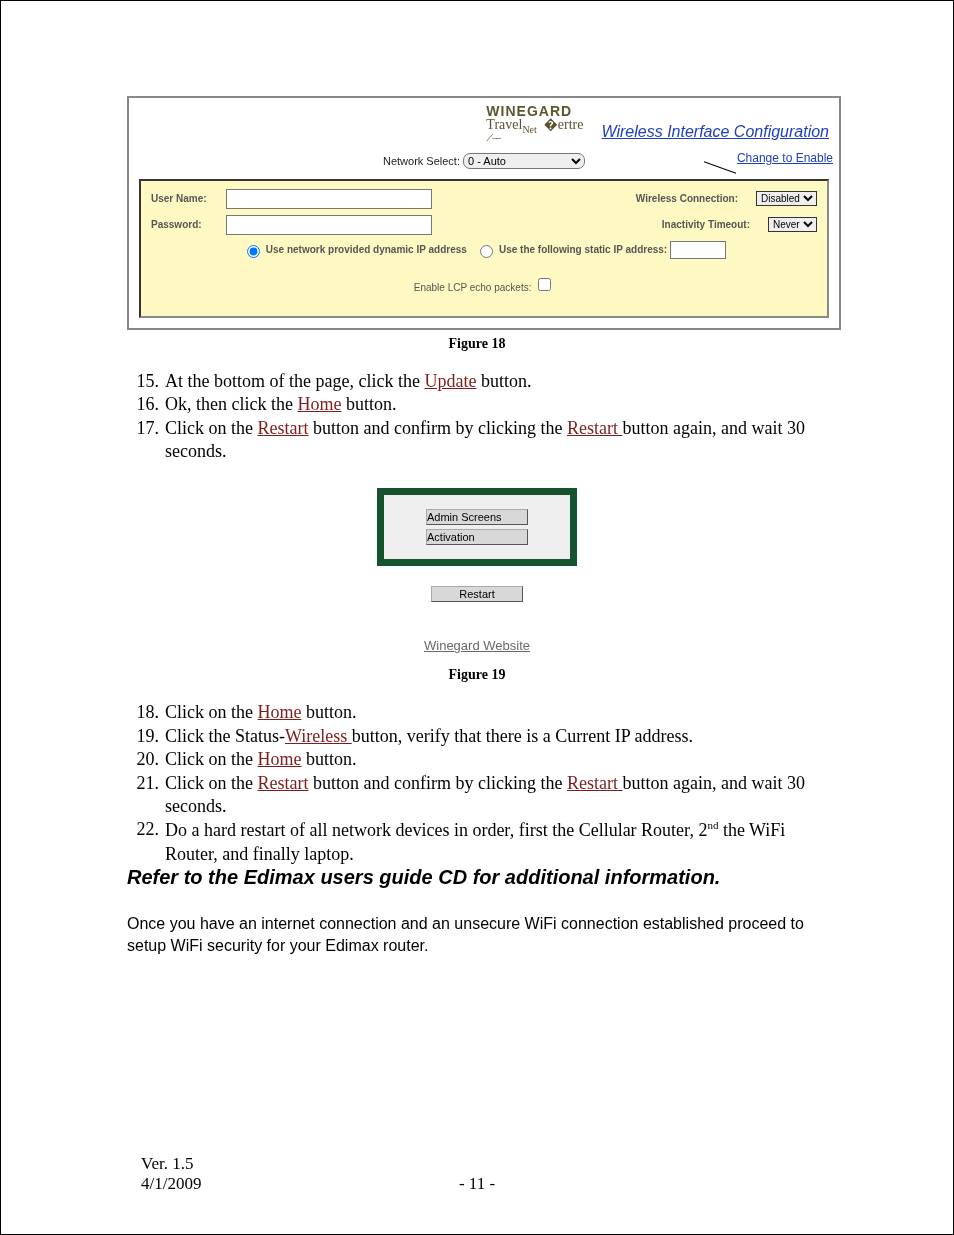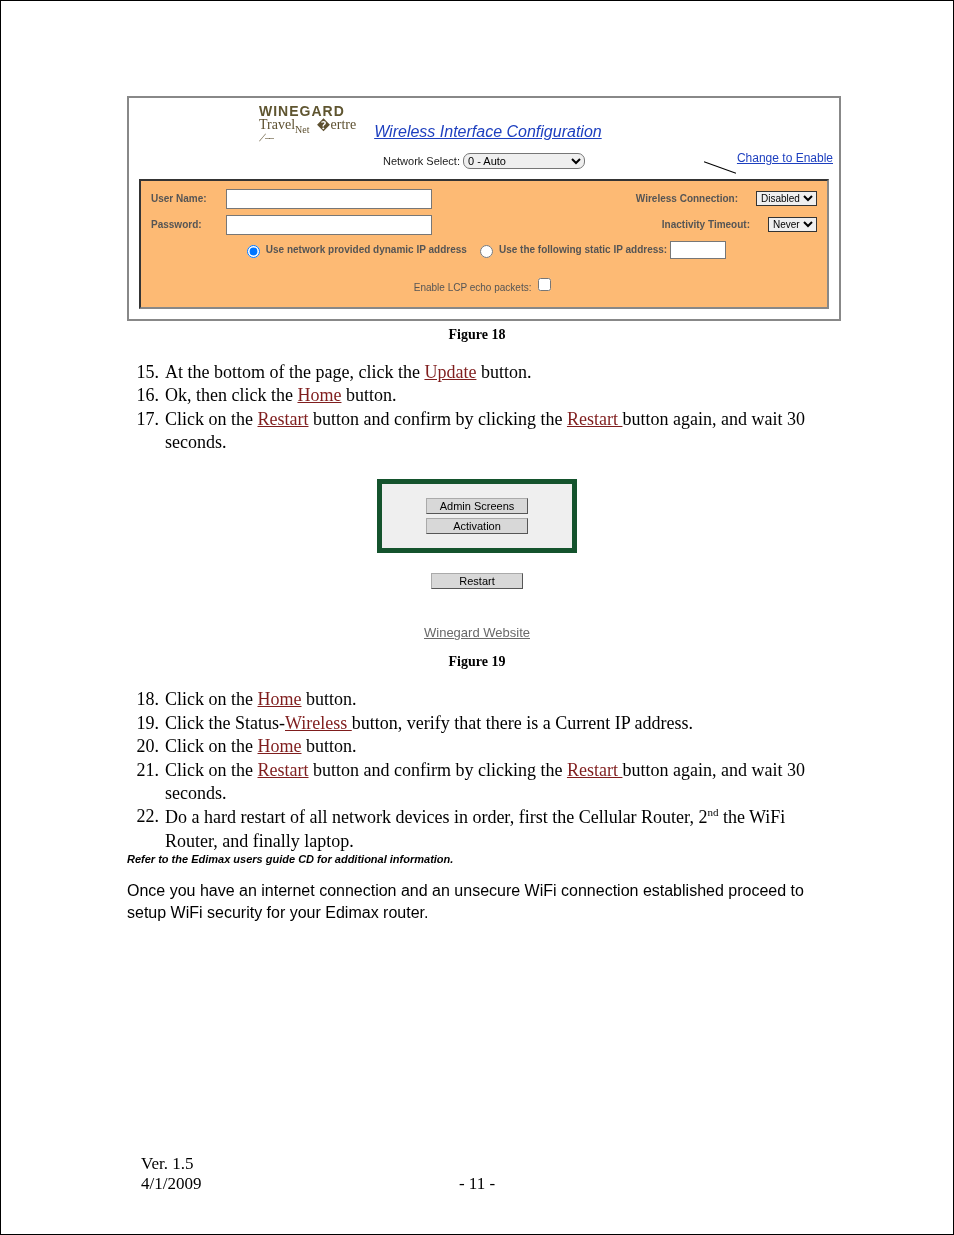--- a/index.html
+++ b/index.html
@@ -19,21 +19,21 @@
   }
   
   .fig18{
     width:690px;
     margin:60px auto 5px auto;
     border:2px solid #888;
     background:#fff;
     padding:6px 10px 10px 10px;
     font-family:Arial,Helvetica,sans-serif;
   }
-  .logo-row{display:flex;align-items:flex-end;gap:18px;margin-left:120px;}
+  .logo-row{display:flex;align-items:flex-end;gap:18px;margin-left:120px;justify-content:flex-end;}
   .logo-stack{line-height:1;}
   .logo-top{font-weight:bold;font-size:14px;letter-spacing:1px;color:#5f5530;}
   .logo-sub{font-family:"Times New Roman",serif;font-size:14px;color:#5d5030;}
   .logo-sub .net{font-size:10px;vertical-align:sub;}
   .logo-swoosh{font-size:10px;color:#5d5030;margin-top:-2px;letter-spacing:-1px;}
   .wic-title{
     color:#1d3fbf;
     font-style:italic;
     font-size:16px;
     text-decoration:underline;
@@ -48,23 +48,23 @@
     position:absolute;right:-4px;top:-2px;
     color:#1d3fbf;font-size:12px;text-decoration:underline;
   }
   .lead-line{
     position:absolute;right:92px;top:14px;width:34px;height:1px;background:#000;
     transform:rotate(20deg);
   }
   .inner-box{
     border:2px inset #888;
     margin-top:10px;
-    padding:8px 10px 13px 10px;
+    padding:8px 10px 22px 10px;
     font-size:10px;color:#444;
-    background:#fdba74;
+    background:#fef9c3;
   }
   .form-row{display:flex;align-items:center;justify-content:space-between;margin-bottom:6px;}
   .form-left{display:flex;align-items:center;gap:10px;width:55%;}
   .form-left label{width:65px;font-weight:bold;color:#555;}
   .form-left input[type=text],.form-left input[type=password]{width:200px;font-size:11px;border:1px solid #777;height:16px;}
   .form-right{display:flex;align-items:center;gap:18px;}
   .form-right label{color:#555;font-weight:bold;}
   .form-right select{font-size:10px;border:1px solid #333;}
   .radio-row{text-align:center;margin-top:4px;font-size:10px;color:#555;font-weight:bold;}
   .radio-row input{vertical-align:middle;}
@@ -74,22 +74,22 @@
   
   .instr{font-size:18px;line-height:1.3;margin-left:0;}
   .instr .row{display:flex;}
   .instr .num{width:32px;text-align:right;margin-right:6px;flex:none;}
   .instr .txt{flex:1;}
   .link{color:#7f1d1d;text-decoration:underline;}
 
   
   .fig19-wrap{width:200px;margin:25px auto 4px auto;font-family:Arial,Helvetica,sans-serif;}
   .fig19-top{
-    background:#efefef;border:5px solid #14532d;
-    padding:10px 4px;text-align:center;
+    background:#efefef;border:7px solid #14532d;
+    padding:10px 4px;
   }
   .fig19-top .btn{
     display:block;margin:4px auto;width:100px;font-size:11px;
     background:#d8d8d8;border:1px outset #aaa;padding:1px 0;
   }
   .fig19-mid{height:18px;}
   .fig19-restart{
     text-align:center;
   }
   .fig19-restart .btn{
@@ -101,22 +101,22 @@
     text-decoration:underline;
   }
 
   
   h2.sec{
     font-family:Arial,Helvetica,sans-serif;
     font-size:20px;font-weight:bold;margin:60px 0 16px 0;
   }
   .subnote{
     font-family:Arial,Helvetica,sans-serif;
-    font-style:italic;font-weight:bold;font-size:11px;
-    margin-bottom:15px;
+    font-style:italic;font-weight:bold;font-size:20px;
+    margin-bottom:24px;
   }
   .para{
     font-family:Arial,Helvetica,sans-serif;
     font-size:16px;line-height:1.35;
   }
   sup{font-size:11px;}
 
   .footer{
     position:absolute;left:140px;right:140px;bottom:40px;
     font-size:17px;font-family:"Times New Roman",serif;

